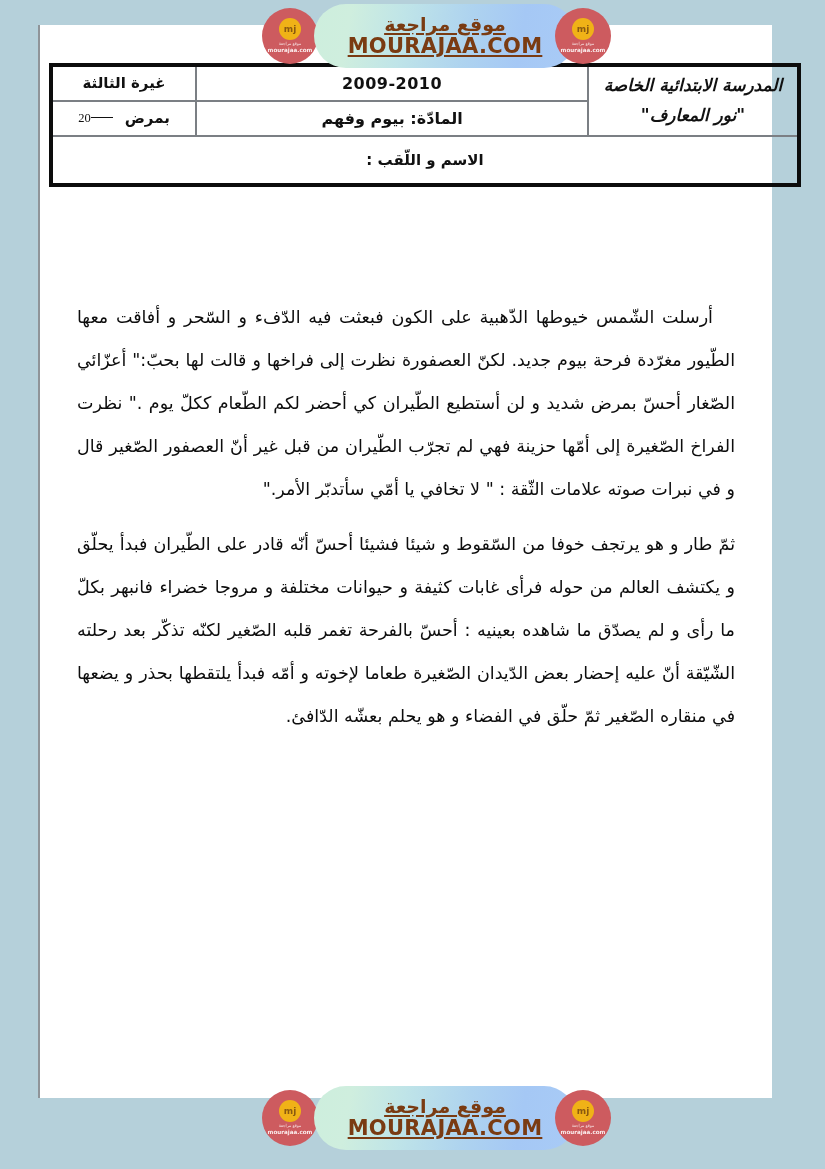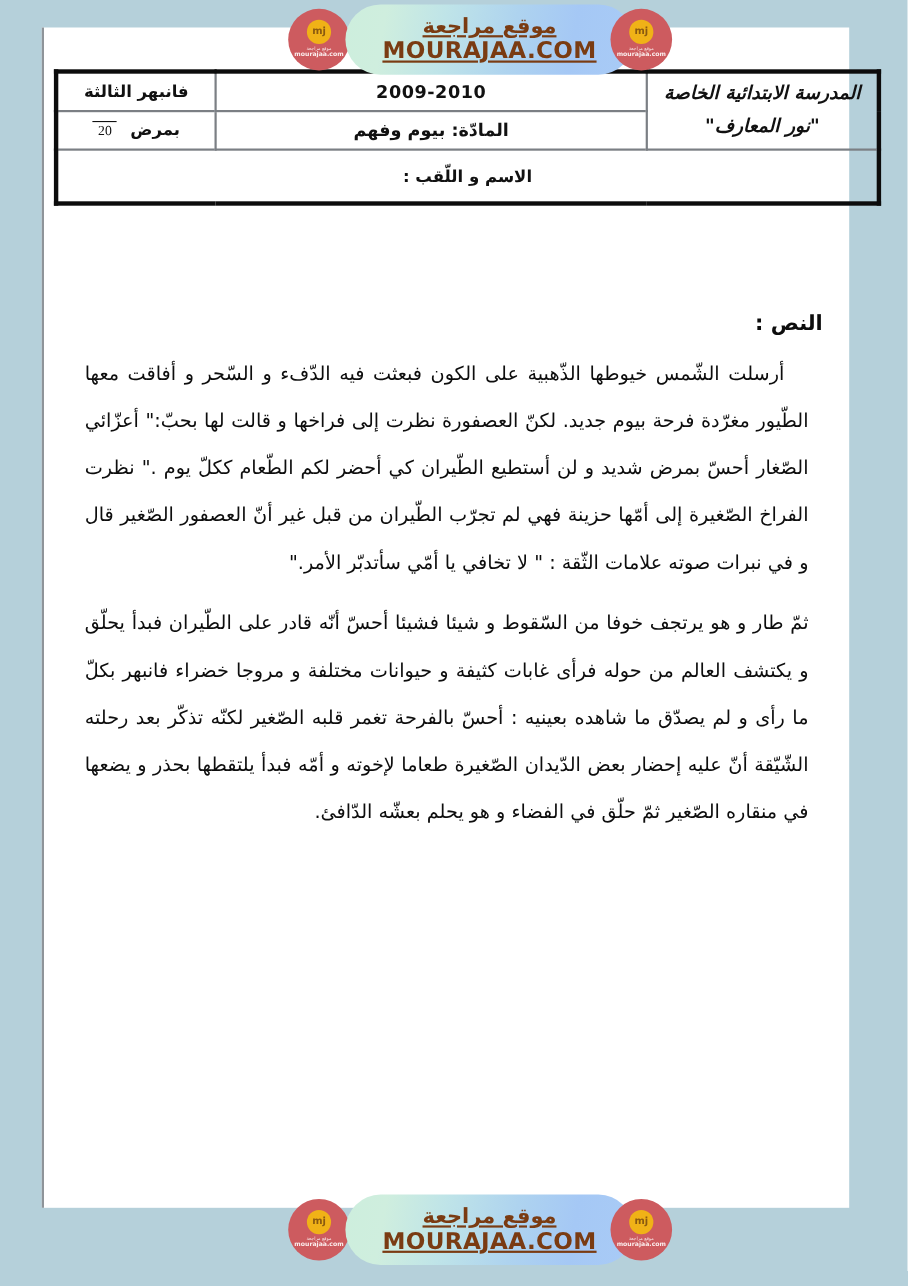--- a/index.html
+++ b/index.html
@@ -168,21 +168,20 @@
     height: 38px;
   }
   .mark-wrap {
     display: inline-flex;
     align-items: center;
     gap: 12px;
     direction: rtl;
   }
   .mark-frac {
     display: inline-flex;
-    flex-direction: column;
     align-items: center;
     line-height: 1;
   }
   .mark-bar {
     display: block;
     width: 22px;
     border-top: 1.5px solid #111;
     margin-bottom: 2px;
     height: 0;
   }
@@ -225,42 +224,41 @@
 <div id="paper">
 
   <table id="header-table">
     <tbody>
       <tr>
         <td class="cell-school" rowspan="2">
           <div>المدرسة الابتدائية الخاصة</div>
           <div>"نور المعارف"</div>
         </td>
         <td class="cell-year">2009-2010</td>
-        <td class="cell-class">فانبهر الثالثة</td>
+        <td class="cell-class">غيرة الثالثة</td>
       </tr>
       <tr>
         <td class="cell-subject">المادّة: بيوم وفهم</td>
         <td class="cell-number">
           <span class="mark-wrap">
             <span>بمرض</span>
             <span class="mark-frac">
               <span class="mark-bar"></span>
               <span class="mark-den">20</span>
             </span>
           </span>
         </td>
       </tr>
       <tr>
         <td class="cell-name" colspan="3">الاسم و اللّقب :</td>
       </tr>
     </tbody>
   </table>
 
   <div id="text-block">
-    <div id="text-heading">النص :</div>
     <p class="para indent">أرسلت الشّمس خيوطها الذّهبية على الكون فبعثت فيه الدّفء و السّحر و أفاقت معها الطّيور مغرّدة فرحة بيوم جديد. لكنّ العصفورة نظرت إلى فراخها و قالت لها بحبّ:" أعزّائي الصّغار أحسّ بمرض شديد و لن أستطيع الطّيران كي أحضر لكم الطّعام ككلّ يوم ." نظرت الفراخ الصّغيرة إلى أمّها حزينة فهي لم تجرّب الطّيران من قبل غير أنّ العصفور الصّغير قال و في نبرات صوته علامات الثّقة : " لا تخافي يا أمّي سأتدبّر الأمر."</p>
     <p class="para">ثمّ طار و هو يرتجف خوفا من السّقوط و شيئا فشيئا أحسّ أنّه قادر على الطّيران فبدأ يحلّق و يكتشف العالم من حوله فرأى غابات كثيفة و حيوانات مختلفة و مروجا خضراء فانبهر بكلّ ما رأى و لم يصدّق ما شاهده بعينيه : أحسّ بالفرحة تغمر قلبه الصّغير لكنّه تذكّر بعد رحلته الشّيّقة أنّ عليه إحضار بعض الدّيدان الصّغيرة طعاما لإخوته و أمّه فبدأ يلتقطها بحذر و يضعها في منقاره الصّغير ثمّ حلّق في الفضاء و هو يحلم بعشّه الدّافئ.</p>
   </div>
 </div>
 
 <div class="wm-strip" id="wm-top">
   <div class="wm-badge" id="wm-badge-left">
     <span class="badge-logo">
       <span>mj</span>
     </span>

